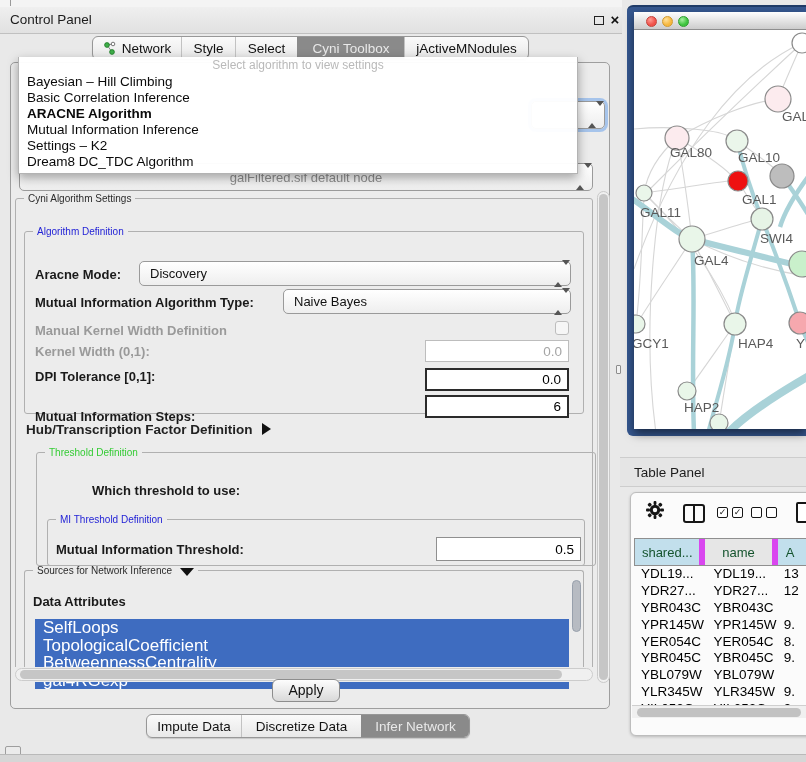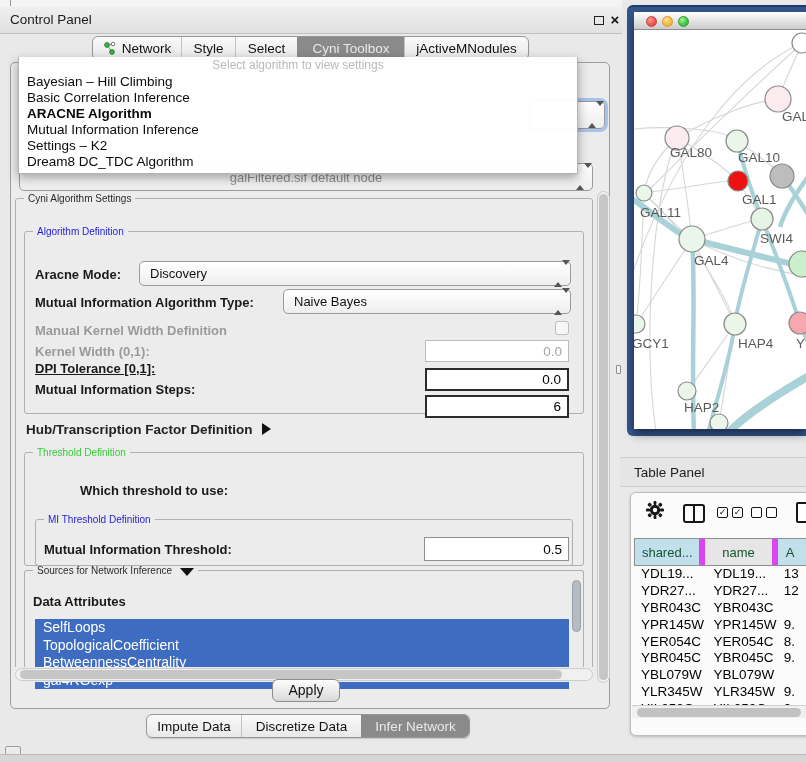--- a/index.html
+++ b/index.html
@@ -76,21 +76,21 @@
     display:flex; align-items:center; justify-content:flex-end; }
   .field.dark { border:2px solid #2b2b2b; }
   .field.lite { border:1px solid #bdbdbd; color:#a5a5a5; }
   .field.med  { border:1px solid #8f8f8f; }
   .checkbox { position:absolute; width:14px; height:14px; border:1px solid #bdbdbd; border-radius:3px; background:#f6f6f6; }
   .tri-right { display:inline-block; width:0; height:0; border-top:6px solid transparent; border-bottom:6px solid transparent; border-left:9px solid #111; margin-left:9px; vertical-align:-1px; }
   .tri-down-big { display:inline-block; width:0; height:0; border-left:7px solid transparent; border-right:7px solid transparent; border-top:8px solid #111; margin-left:8px; vertical-align:-2px; }
 
   
   #attr-list { position:absolute; left:10px; top:43px; width:534px; height:70px; background:#fff; overflow:hidden; }
-  .attr-item { height:17.5px; line-height:17.5px; padding-left:8px; font-size:14px; color:#fff; background:#3e6cc0; }
+  .attr-item { height:17.5px; line-height:17.5px; padding-left:8px; font-size:17px; color:#fff; background:#3e6cc0; }
   #attr-scroll { position:absolute; right:2px; top:4px; width:9px; height:52px; background:#b7bbc2; border:1px solid #98a0ac; border-radius:5px; }
 
   
   .sb-track { background:#f0f0f0; border:1px solid #c9c9c9; border-radius:7px; }
   #cp-vscroll { left:586px; top:128px; width:13px; height:492px; }
   #cp-vscroll .thumb { position:absolute; left:1px; top:2px; width:9px; height:486px; background:#c6c6c6; border-radius:5px; }
   #cp-hscroll { left:4px; top:604px; width:578px; height:15px; z-index:8; background:#ececec; }
   #cp-hscroll .track { position:absolute; left:0; top:1px; right:0; height:13px; background:#f0f0f0; border:1px solid #cccccc; border-radius:7px; }
   #cp-hscroll .thumb { position:absolute; left:5px; top:3px; width:542px; height:9px; background:#c6c6c6; border-radius:5px; }
 
@@ -212,31 +212,31 @@
         </div>
         <span class="lbl" style="left:10px; top:58px;">Mutual Information Algorithm Type:</span>
         <div class="combo" style="position:absolute; left:258px; top:52px; width:288px; height:25px;">
           <span class="val">Naive Bayes</span>
           <span class="stepper"><span class="tri-up"></span><span class="tri-dn"></span></span>
         </div>
         <span class="lbl dis" style="left:10px; top:86px;">Manual Kernel Width Definition</span>
         <span class="checkbox" style="left:530px; top:84px;"></span>
         <span class="lbl dis" style="left:10px; top:107px;">Kernel Width (0,1):</span>
         <div class="field lite" style="left:400px; top:103px; width:144px; height:22px;">0.0</div>
-        <span class="lbl" style="left:10px; top:124px;text-decoration:underline;">DPI Tolerance [0,1]:</span>
+        <span class="lbl" style="left:10px; top:132px;">DPI Tolerance [0,1]:</span>
         <div class="field dark" style="left:400px; top:131px; width:144px; height:23px;">0.0</div>
-        <span class="lbl" style="left:10px; top:145px;">Mutual Information Steps:</span>
+        <span class="lbl" style="left:10px; top:172px;">Mutual Information Steps:</span>
         <div class="field dark" style="left:400px; top:158px; width:144px; height:23px;">6</div>
       </fieldset>
 
       <div style="position:absolute; left:10px; top:218px; height:20px; font-size:13.5px; font-weight:600; color:#222; white-space:nowrap;">
         <span>Hub/Transcription Factor Definition</span><span class="tri-right"></span>
       </div>
 
-      <fieldset style="left:8px; top:243px; width:560px; height:119px;">
+      <fieldset style="left:20px; top:243px; width:560px; height:119px;">
         <legend class="green">Threshold Definition</legend>
         <span class="lbl" style="left:55px; top:25px;">Which threshold to use:</span>
         <fieldset style="left:10px; top:56px; width:538px; height:52px;">
           <legend class="blue">MI Threshold Definition</legend>
           <span class="lbl" style="left:8px; top:17px;">Mutual Information Threshold:</span>
           <div class="field med" style="left:388px; top:12px; width:145px; height:24px;">0.5</div>
         </fieldset>
       </fieldset>
 
       <fieldset style="left:8px; top:361px; width:560px; height:117px; border-bottom:none;">

